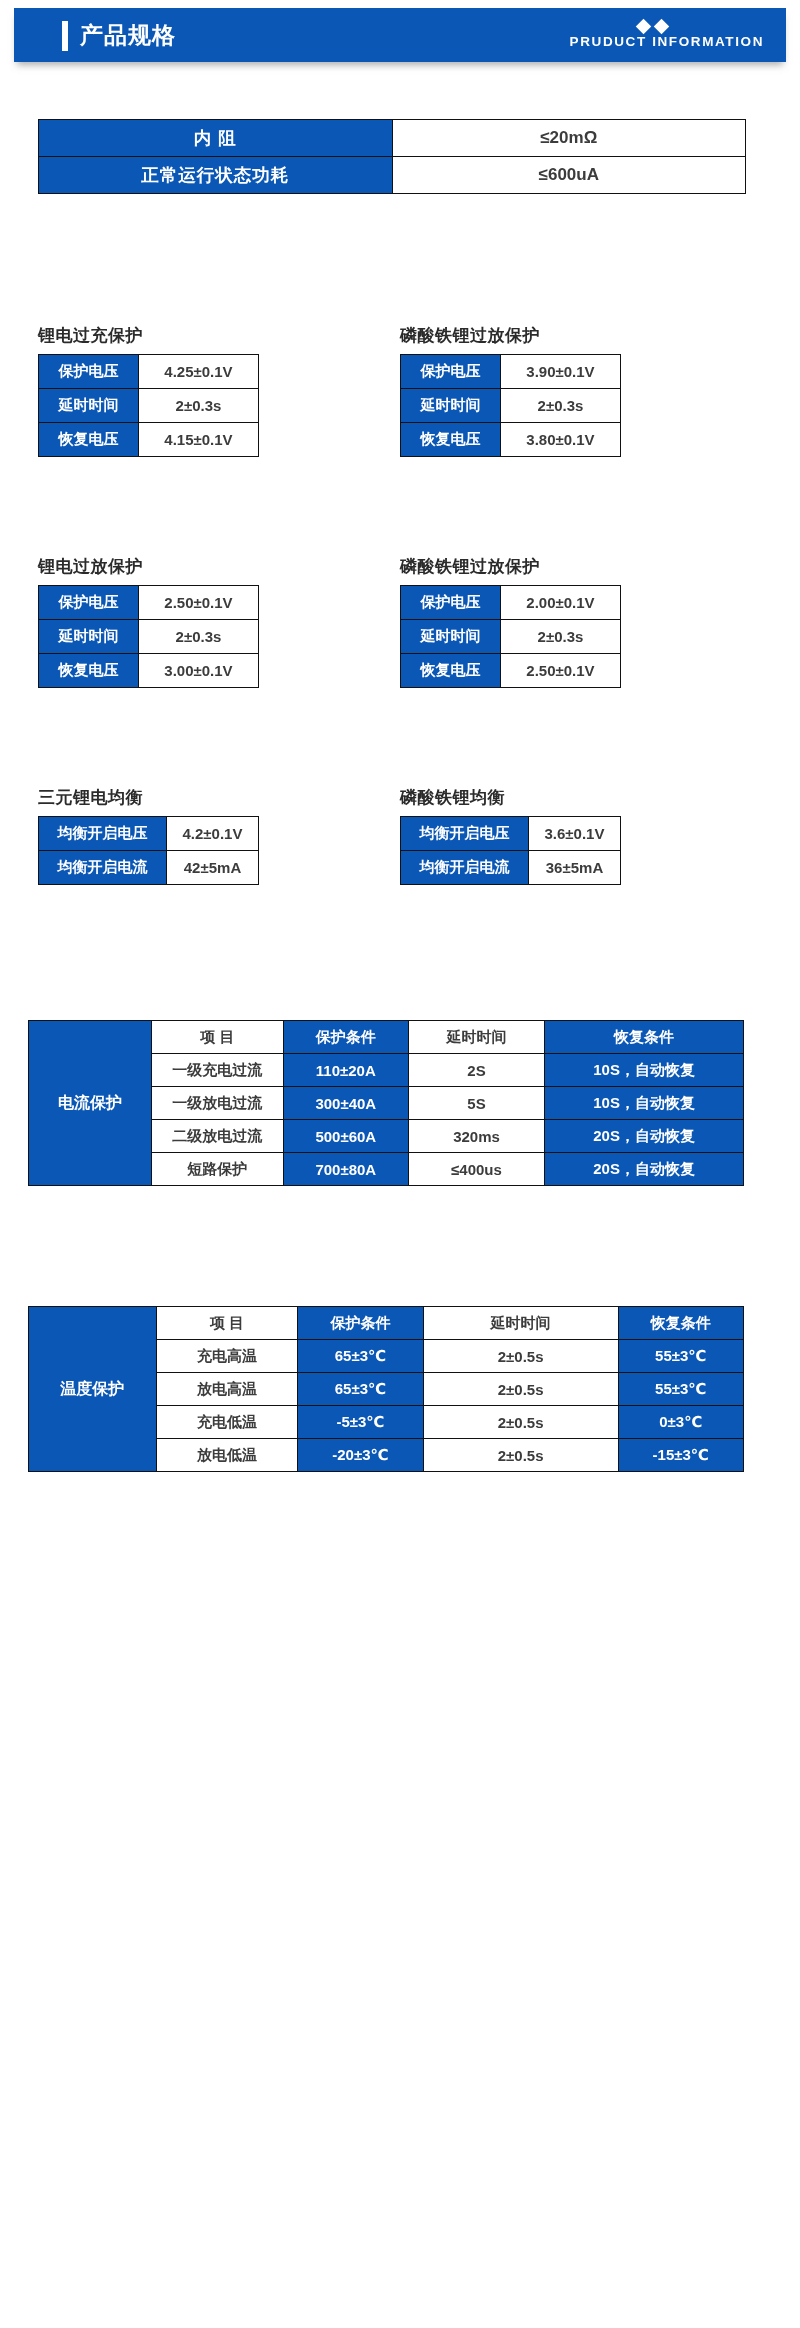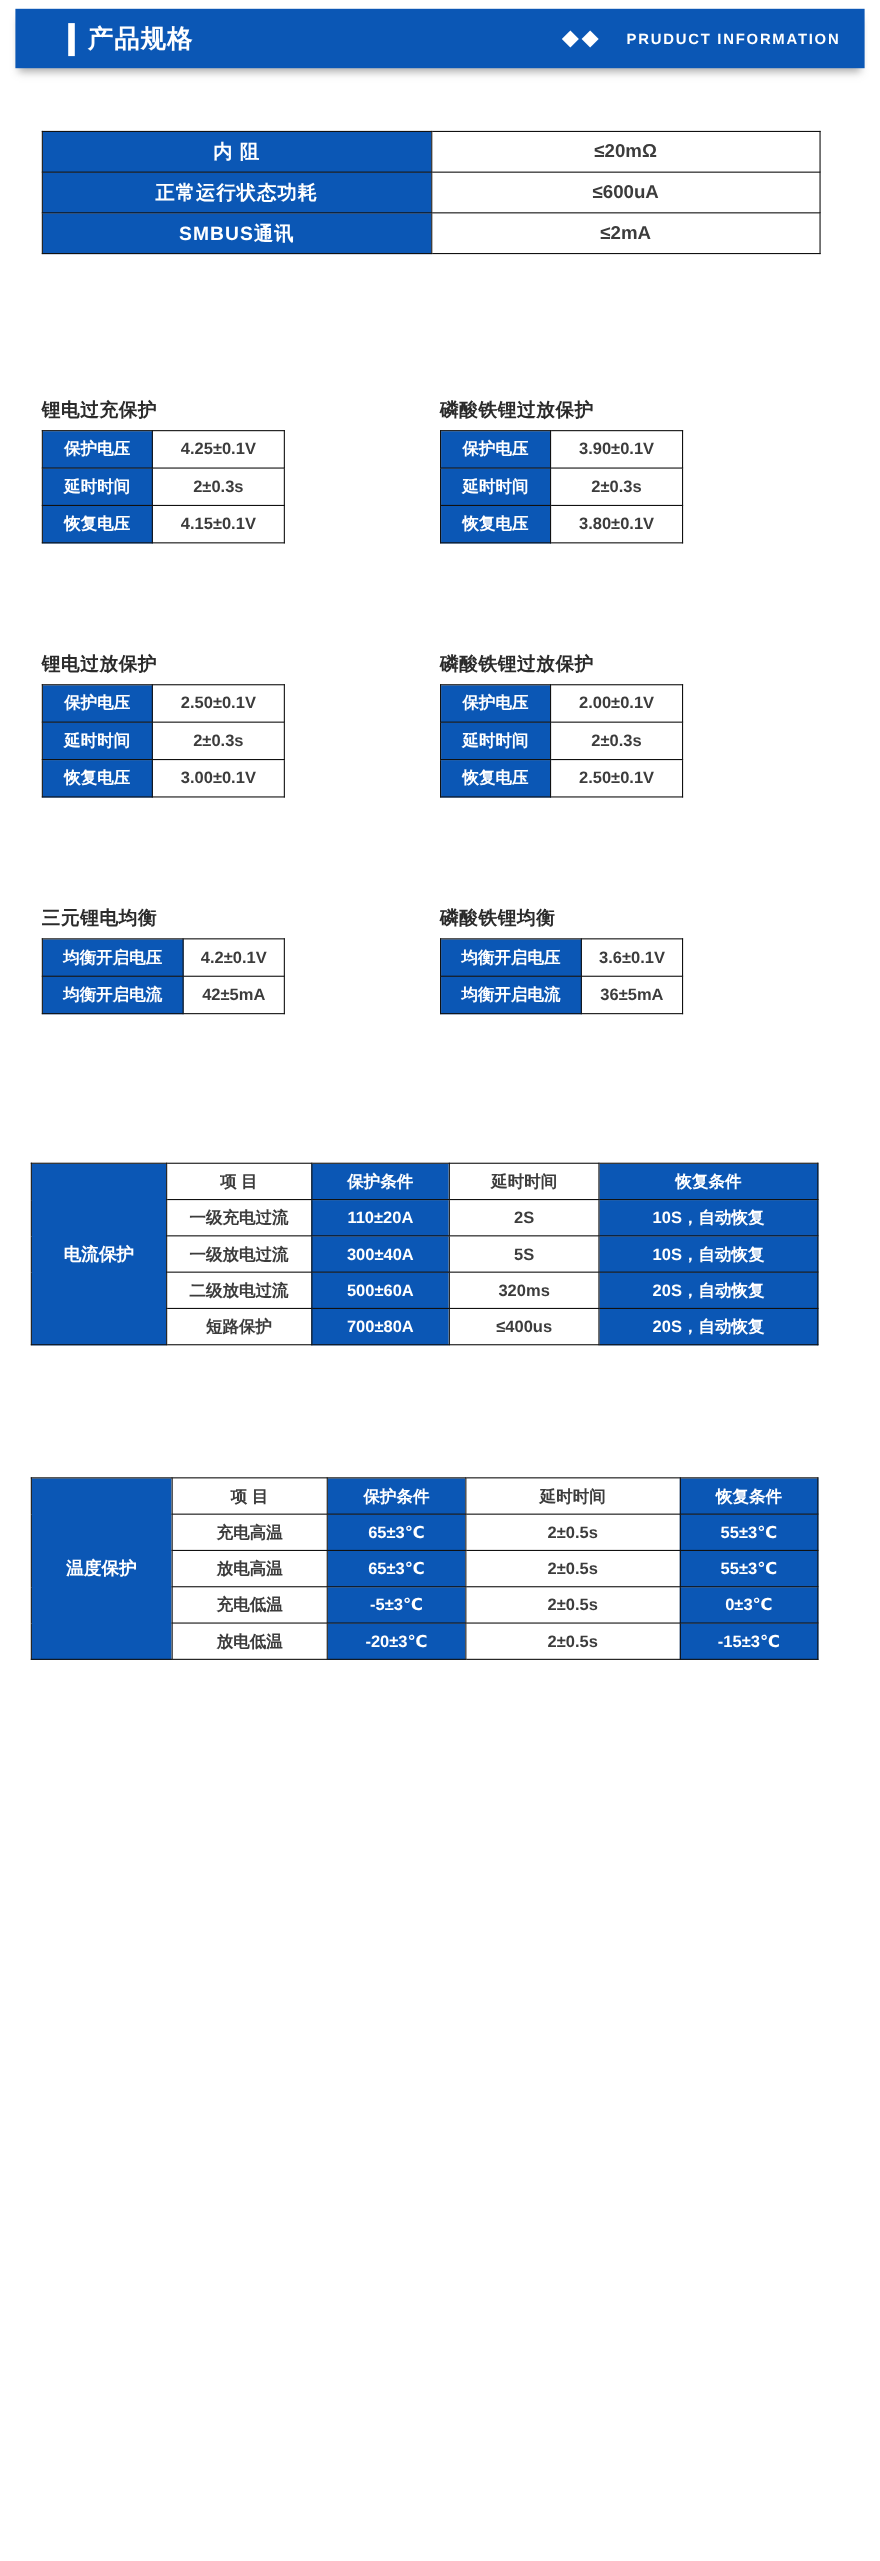--- a/index.html
+++ b/index.html
@@ -22,22 +22,22 @@
     box-shadow: 0 6px 7px -3px rgba(110,110,110,0.55);
   }
   .header-left { display: flex; align-items: flex-end; padding-left: 48px; }
   .header-accent {
     width: 6px; height: 30px; background: #ffffff; margin-right: 12px;
   }
   .header-title {
     color: #ffffff; font-size: 23px; font-weight: bold; letter-spacing: 1px;
   }
   .header-right {
-    padding-right: 22px; display: flex; 
-    align-items: flex-end; justify-content: center;
+    padding-right: 22px; display: flex; flex-direction: column;
+    align-items: center; justify-content: center;
   }
   .diamonds { display: flex; gap: 7px; margin-bottom: 2px; margin-right: 28px; }
   .diamond {
     width: 11px; height: 11px; background: #ffffff; transform: rotate(45deg);
   }
   .header-sub {
     color: #ffffff; font-size: 13.5px; font-weight: bold; letter-spacing: 1.6px;
   }
 
   
@@ -120,24 +120,20 @@
   <table class="t1">
     <tbody>
       <tr>
         <td class="bluecell k">内  阻</td>
         <td class="whitecell v">≤20mΩ</td>
       </tr>
       <tr>
         <td class="bluecell k">正常运行状态功耗</td>
         <td class="whitecell v">≤600uA</td>
       </tr>
-      <tr>
-        <td class="bluecell k">SMBUS通讯</td>
-        <td class="whitecell v">≤2mA</td>
-      </tr>
     </tbody>
   </table>
 </div>
 
 <div class="gap-a" style="height:130px"></div>
 
 <div class="pair">
   <div class="col">
     <div class="sect-title">锂电过充保护</div>
     <table class="st3">

